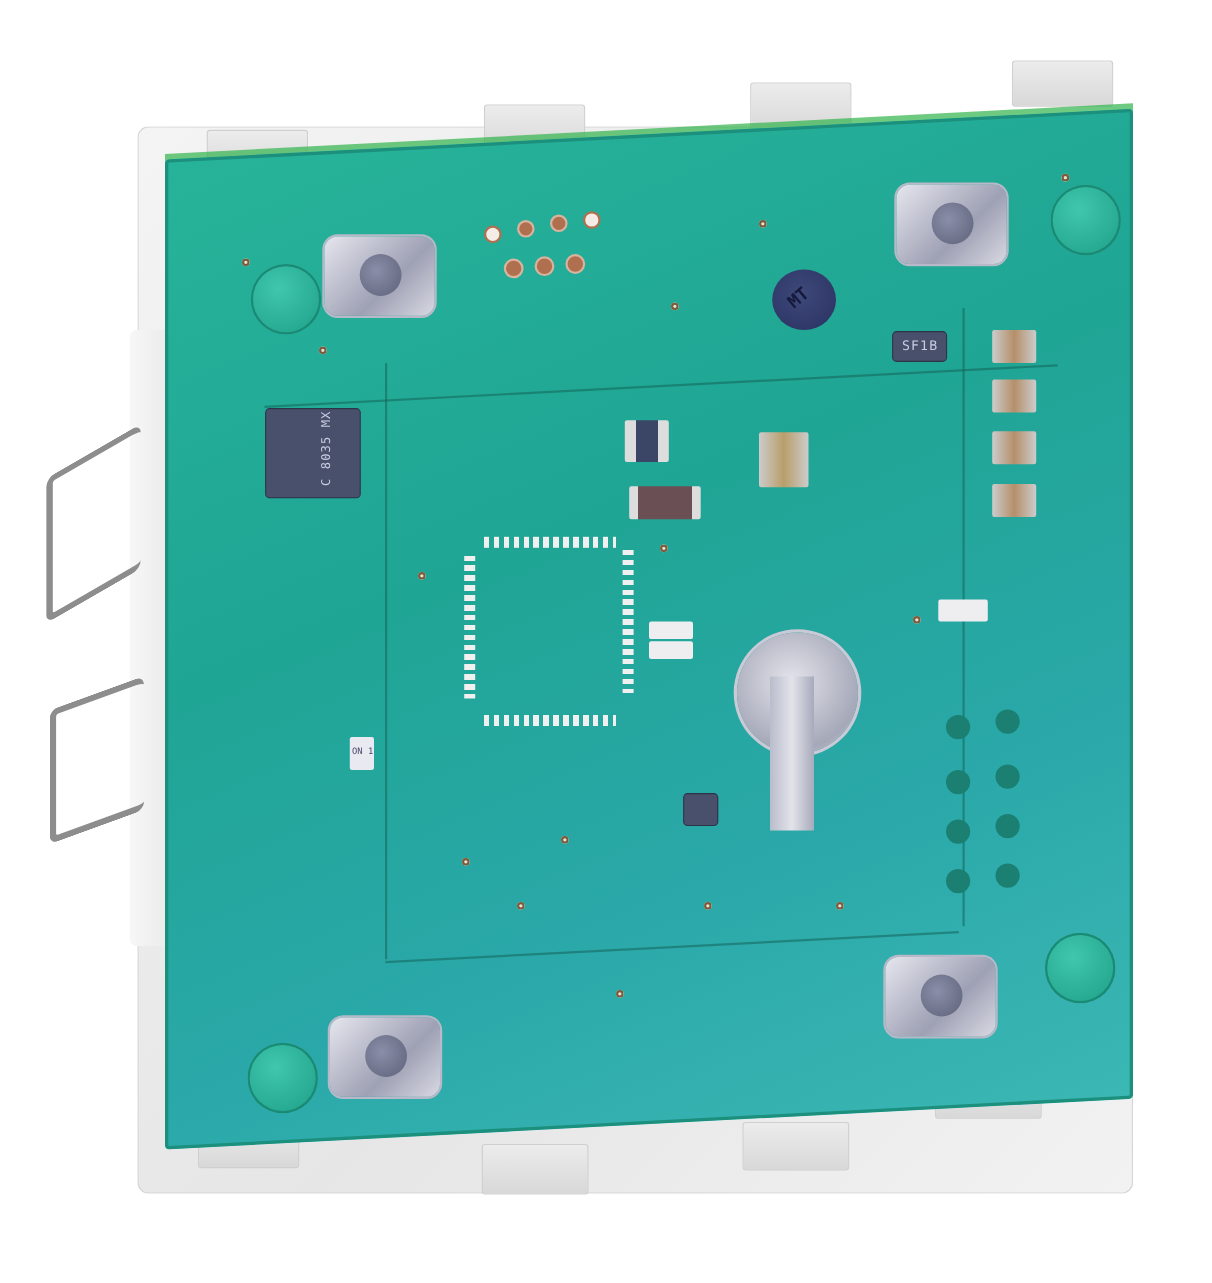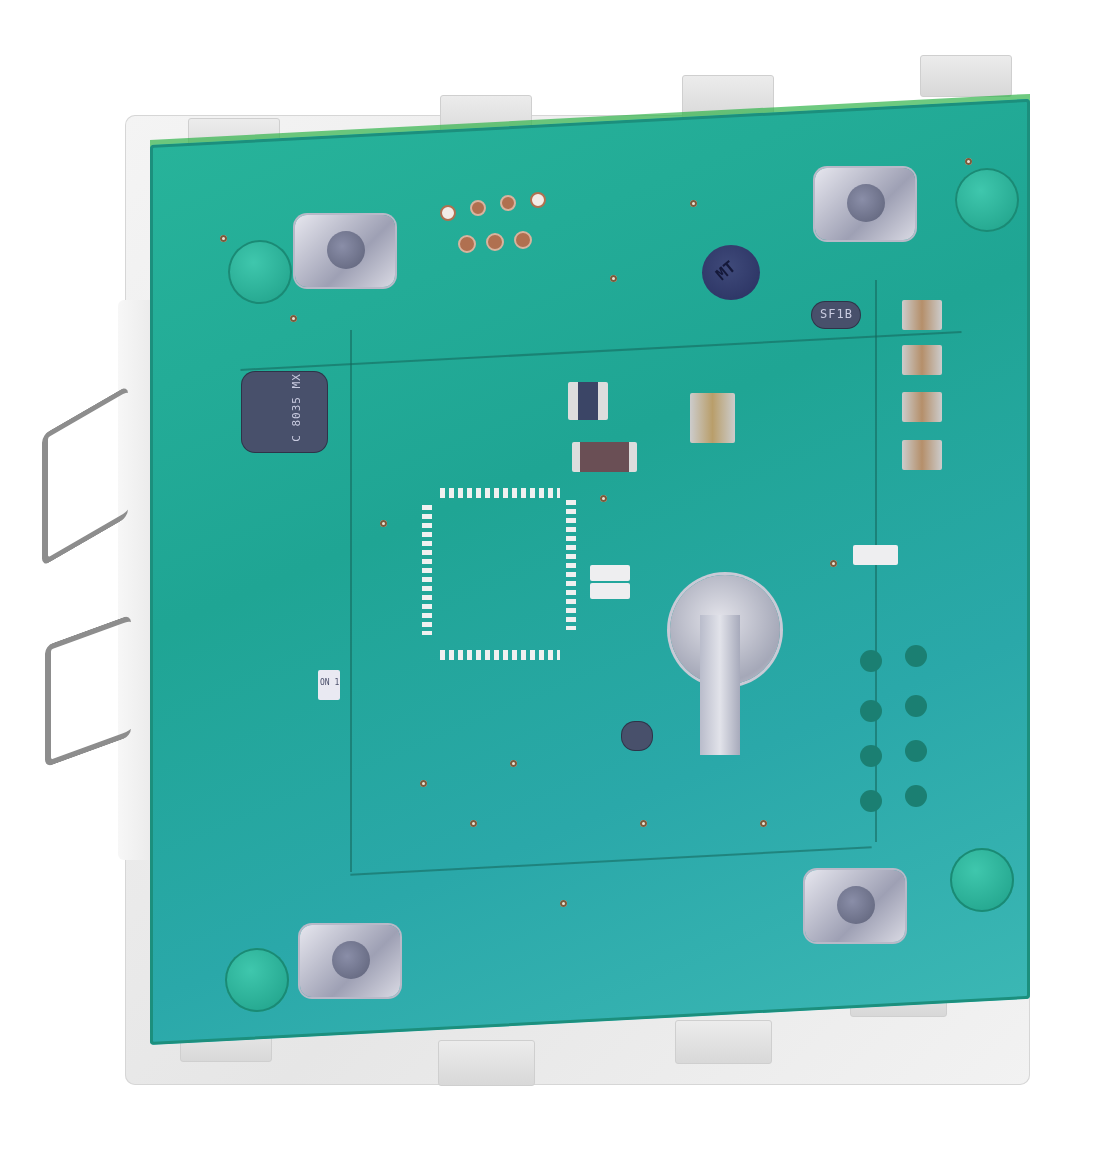--- a/index.html
+++ b/index.html
@@ -9,21 +9,21 @@
   .frame{position:absolute;left:125px;top:115px;width:905px;height:970px;background:linear-gradient(135deg,#f4f4f4,#e6e6e6 60%,#f2f2f2);border-radius:10px;box-shadow:0 0 0 1px #d6d6d6 inset;}
   .frame-side{position:absolute;left:118px;top:300px;width:40px;height:560px;background:linear-gradient(90deg,#f7f7f7,#e9e9e9);border-radius:6px;}
   .clip{position:absolute;background:linear-gradient(180deg,#ececec,#d8d8d8);border:1px solid #cfcfcf;border-radius:3px;}
   
   .pcb{position:absolute;left:150px;top:145px;width:880px;height:900px;background:linear-gradient(160deg,#27b39a 0%,#1fa594 40%,#2aa8a9 70%,#3bb7b4 100%);border-radius:4px;transform:skewY(-3deg);transform-origin:0 0;box-shadow:inset 0 0 0 3px #1c8f7d;}
   .pcb-edge{position:absolute;left:150px;top:140px;width:880px;height:12px;background:#30b34a;transform:skewY(-3deg);transform-origin:0 0;opacity:.7;}
   .via{position:absolute;width:7px;height:7px;border-radius:50%;background:#e9e3d6;box-shadow:inset 0 0 0 2px #7a5b3c;}
   .pad{position:absolute;width:22px;height:22px;border-radius:50%;}
   .pad.copper{background:#b07050;border:2px solid #d9b39e;}
   .pad.white{background:#f3ece7;border:2px solid #b07050;}
-  .chip{position:absolute;background:#48506b;border-radius:13px;box-shadow:0 0 0 1px #2e3348;}
+  .chip{position:absolute;background:#48506b;border-radius:3px;box-shadow:0 0 0 1px #2e3348;}
   .chip .label{position:absolute;color:#c9cbe0;font-size:13px;line-height:15px;letter-spacing:1px;white-space:pre;}
   .pins-h{position:absolute;height:10px;background:repeating-linear-gradient(90deg,#f0f0f0 0 5px,transparent 5px 9px);}
   .pins-v{position:absolute;width:10px;background:repeating-linear-gradient(180deg,#f0f0f0 0 5px,transparent 5px 9px);}
   .smd{position:absolute;border-radius:2px;}
   .button{position:absolute;width:100px;height:72px;border-radius:12px;background:linear-gradient(135deg,#e6e6ee,#9ea0b4 60%,#d9d9e3);box-shadow:0 0 0 2px #b8b9c8;}
   .button .cap{position:absolute;left:32px;top:16px;width:38px;height:38px;border-radius:50%;background:radial-gradient(circle at 40% 40%,#8a8ea8,#5d6178);}
   .mount{position:absolute;width:64px;height:64px;border-radius:50%;background:radial-gradient(circle at 40% 35%,#3fc7ad,#1d9e87);box-shadow:inset 0 0 0 2px #1a8a75;}
   .battery{position:absolute;left:670px;top:575px;width:110px;height:110px;border-radius:50%;background:radial-gradient(circle at 45% 40%,#e3e3ea,#a5a8b8 70%,#cfd0da);box-shadow:0 0 0 3px #c9cad6;}
   .battery-tab{position:absolute;left:700px;top:615px;width:40px;height:140px;background:linear-gradient(90deg,#b9bccb,#e2e3ea,#a7aabb);}
   .spring{position:absolute;border:6px solid #8d8d8d;border-radius:8px;border-right:none;}

